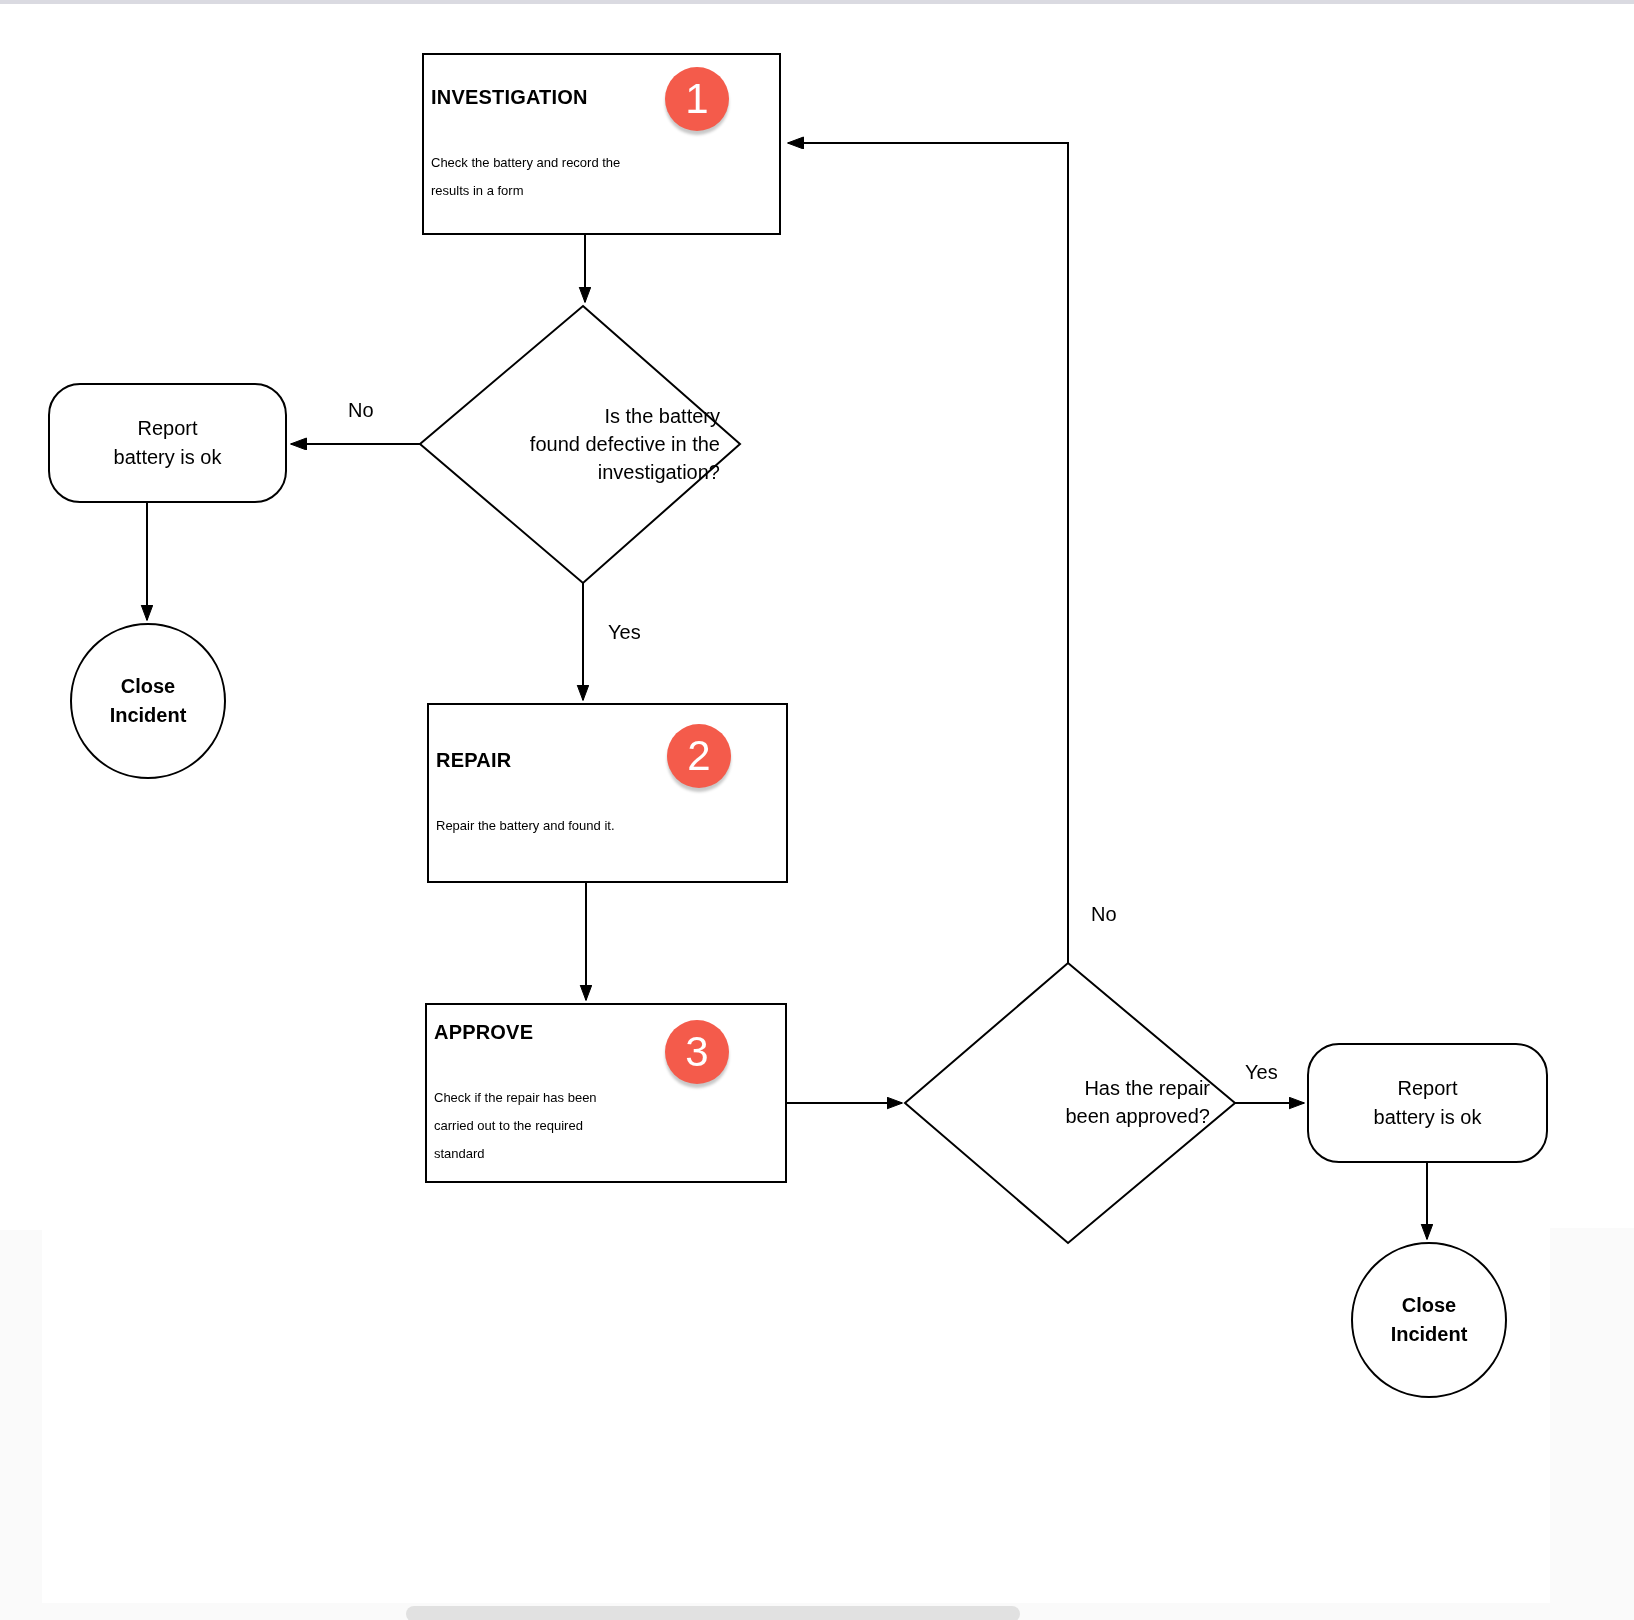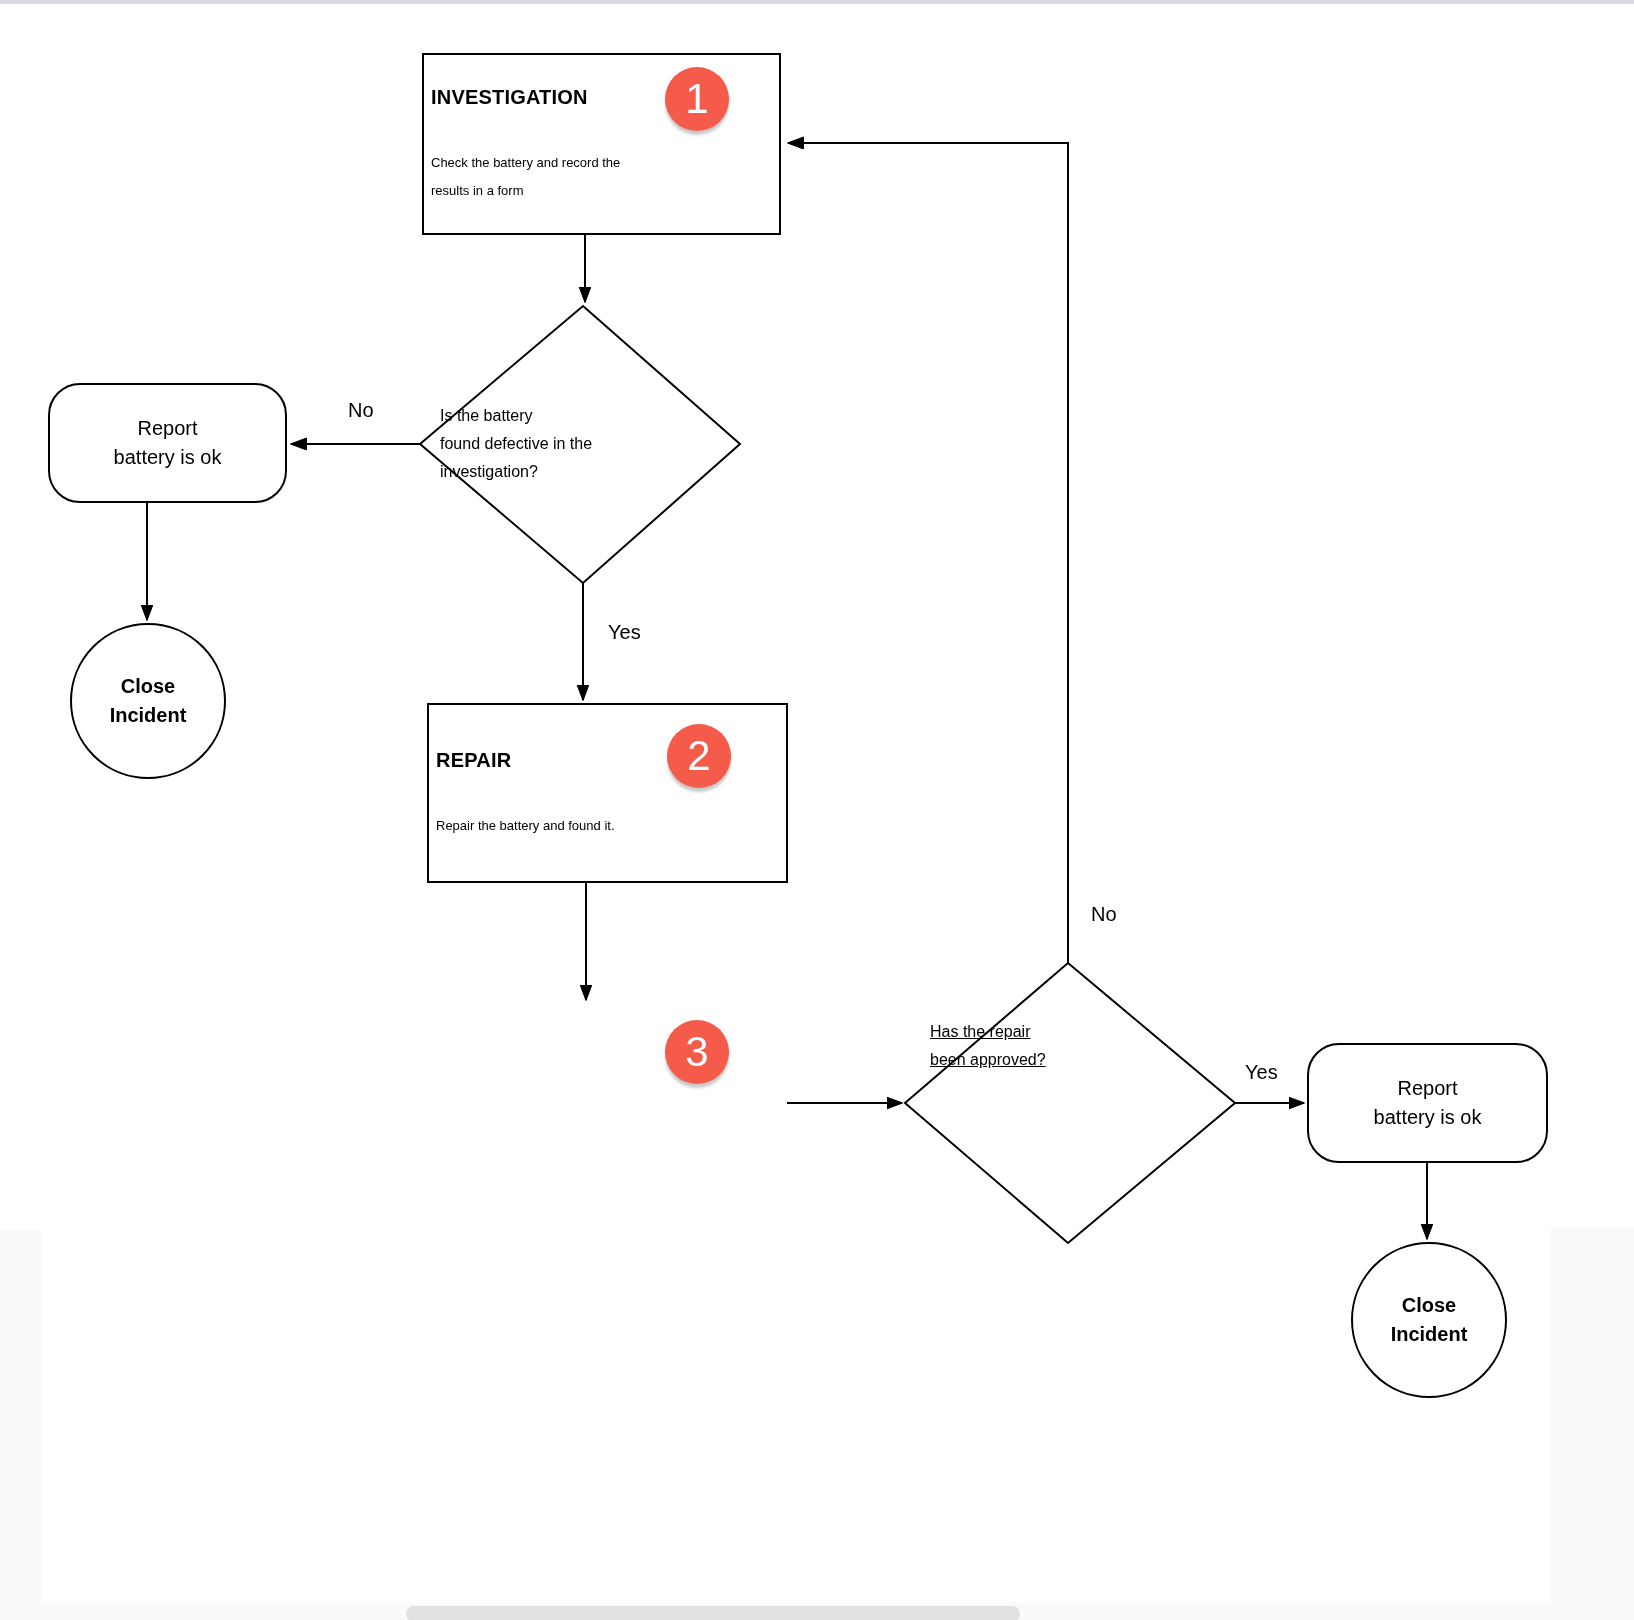--- a/index.html
+++ b/index.html
@@ -46,24 +46,24 @@
   .rounded{border-radius:32px;}
   .circle{border-radius:50%;font-weight:bold;}
   .rect-report-left{left:48px;top:383px;width:239px;height:120px;}
   .rect-report-right{left:1307px;top:1043px;width:241px;height:120px;}
   .circ-close-left{left:70px;top:623px;width:156px;height:156px;}
   .circ-close-right{left:1351px;top:1242px;width:156px;height:156px;}
 
   
   .dtext{
     position:absolute;transform:translate(-50%,-50%);
-    text-align:left;font-size:16px;line-height:28px;white-space:pre-line;
+    text-align:right;font-size:20px;line-height:28px;white-space:pre-line;
   }
   .dtext-defective{left:580px;top:444px;width:280px;}
-  .dtext-approved{left:1070px;top:1046px;width:280px;text-decoration:underline;}
+  .dtext-approved{left:1070px;top:1102px;width:280px;}
 
   
   .elabel{position:absolute;font-size:20px;line-height:22px;text-align:center;}
   .elabel-no-left{left:348px;top:399px;}
   .elabel-yes-down{left:608px;top:621px;}
   .elabel-no-up{left:1091px;top:903px;}
   .elabel-yes-right{left:1245px;top:1061px;}
 
   
   .offpage{position:absolute;background:var(--offpage,#fafafa);}
@@ -105,20 +105,26 @@
 
   <div class="pbox box-investigation">
     <div class="ptitle">INVESTIGATION</div>
     <div class="pbody">Check the battery and record the
 results in a form</div>
   </div>
   <div class="pbox box-repair">
     <div class="ptitle">REPAIR</div>
     <div class="pbody">Repair the battery and found it.</div>
   </div>
+  <div class="pbox box-approve">
+    <div class="ptitle">APPROVE</div>
+    <div class="pbody">Check if the repair has been
+carried out to the required
+standard</div>
+  </div>
 
   <div class="badge badge-1">1</div>
   <div class="badge badge-2">2</div>
   <div class="badge badge-3">3</div>
 
   <div class="dtext dtext-defective">Is the battery
 found defective in the
 investigation?</div>
   <div class="dtext dtext-approved">Has the repair
 been approved?</div>

